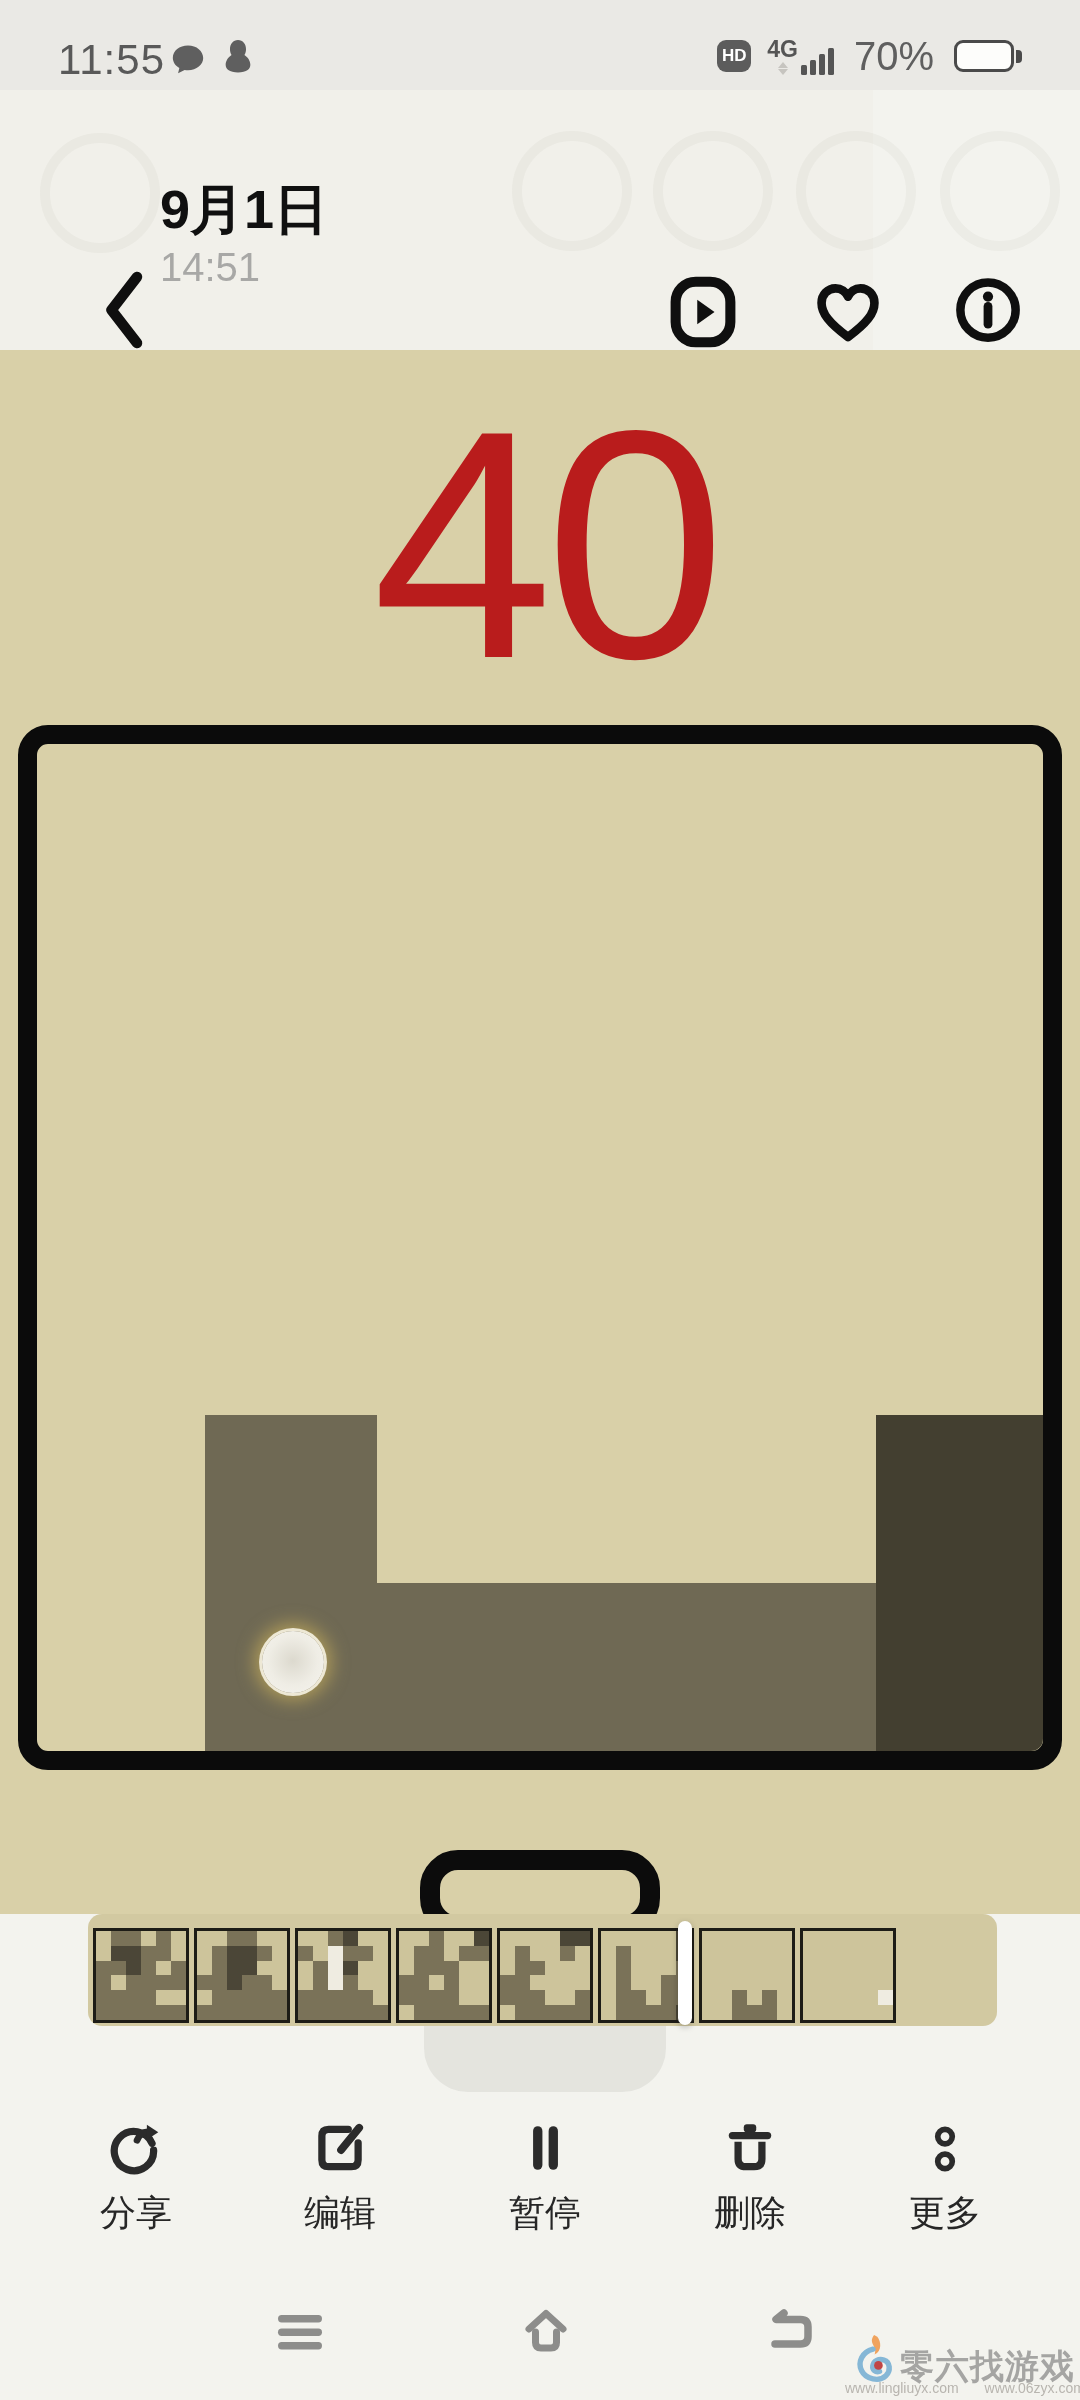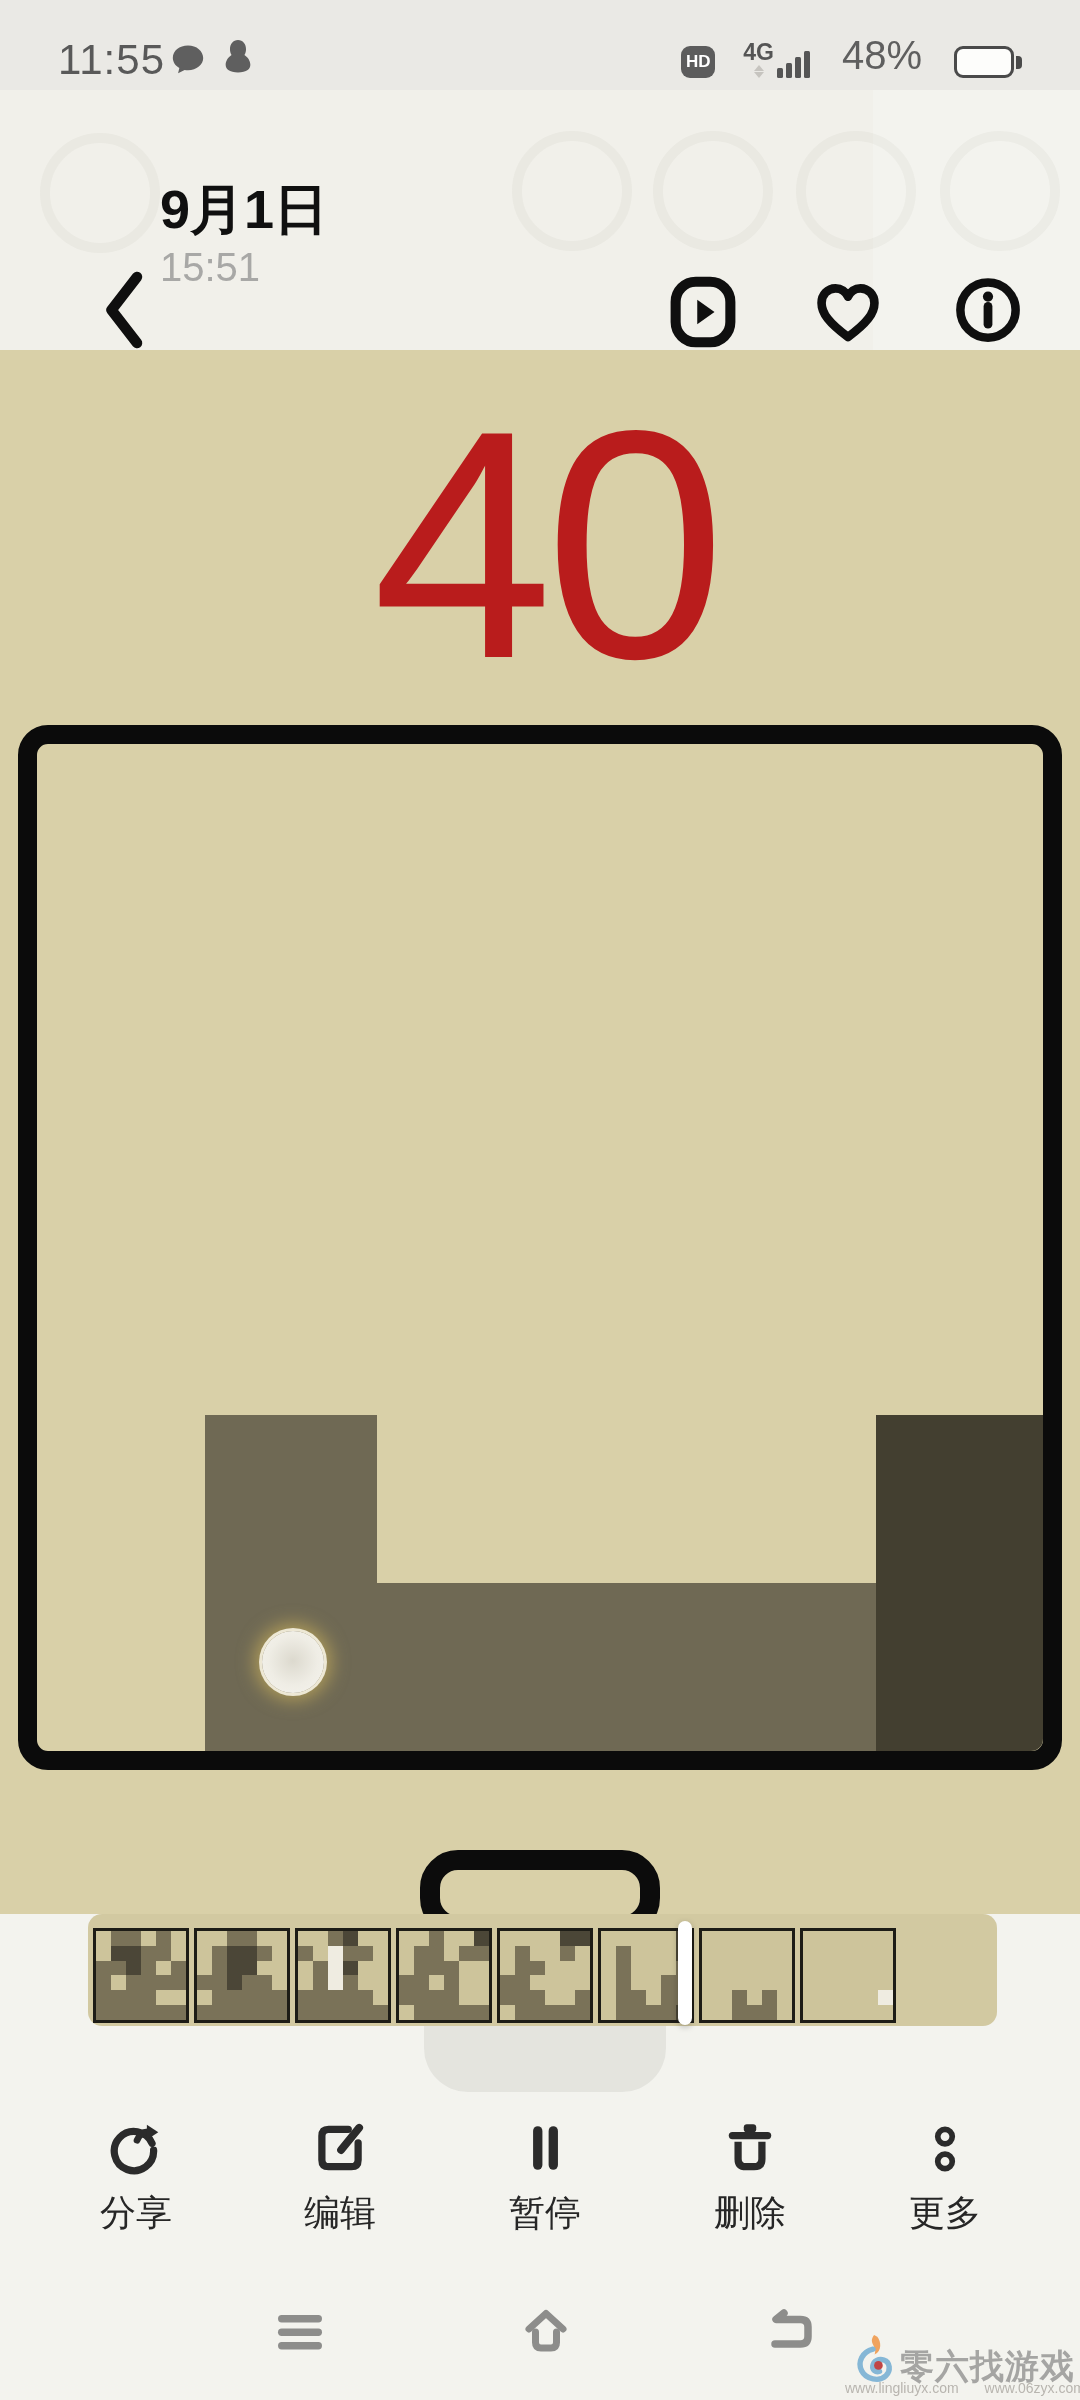--- a/index.html
+++ b/index.html
@@ -4,21 +4,21 @@
 <style>
   html,body{margin:0;padding:0;background:#000;}
   .screen{position:relative;width:1080px;height:2400px;overflow:hidden;
     font-family:"Liberation Sans",sans-serif;background:#f3f3ee;}
 
   
   .statusbar{position:absolute;left:0;top:0;width:1080px;height:90px;background:#eae9e5;}
   .sb-time{position:absolute;left:58px;top:36px;font-size:42px;color:#595959;letter-spacing:1px;text-align:right;}
   .sb-chat{position:absolute;left:170px;top:42px;}
   .sb-qq{position:absolute;left:221px;top:38px;}
-  .sb-right{position:absolute;right:58px;top:34px;display:flex;align-items:flex-end;gap:28px;height:44px;}
+  .sb-right{position:absolute;right:58px;top:34px;display:flex;align-items:center;gap:16px;height:44px;}
   .hd-badge{width:34px;height:32px;border-radius:9px;background:#5c5c5c;color:#fff;
     font-size:17px;font-weight:bold;display:flex;align-items:center;justify-content:center;}
   .net{display:flex;align-items:flex-end;gap:3px;}
   .net-l{display:flex;flex-direction:column;align-items:center;line-height:1;}
   .fourg{font-size:23px;font-weight:bold;color:#555;}
   .updown{display:flex;flex-direction:column;gap:1px;margin-top:1px;}
   .tri-u{width:0;height:0;border-left:5px solid transparent;border-right:5px solid transparent;border-bottom:6px solid #c6c4bf;}
   .tri-d{width:0;height:0;border-left:5px solid transparent;border-right:5px solid transparent;border-top:6px solid #c6c4bf;}
   .bars{display:flex;align-items:flex-end;gap:3px;height:30px;}
   .bars div{width:6px;background:#555;border-radius:1.5px;}
@@ -102,21 +102,21 @@
               <span class="tri-d"></span>
             </span>
         </span>
         <span class="bars">
             <div style="height: 10px;"></div>
             <div style="height: 15px;"></div>
             <div style="height: 21px;"></div>
             <div style="height: 27px;"></div>
           </span>
       </span>
-      <span class="sb-pct">48%</span>
+      <span class="sb-pct">70%</span>
       <span class="battery">
         <span class="bat-body"><span class="bat-fill"></span></span>
           <span class="bat-nub"></span>
       </span>
     </div>
   </div>
 
   <div class="header">
     <div class="ghost" style="left:40px;top:43px;"></div>
     <div class="ghost" style="left:512px;top:41px;"></div>
@@ -124,21 +124,21 @@
     <div class="ghost" style="left:796px;top:41px;"></div>
     <div class="ghost" style="left:940px;top:41px;"></div>
 
     <div class="back-btn">
       <svg width="66" height="90" viewBox="0 0 44 60">
           <path d="M30 8 L13 30 L30 52" fill="none" stroke="#0f0f0f" stroke-width="7" stroke-linecap="round" stroke-linejoin="round" transform="rotate(0)"></path>
         </svg>
     </div>
     <div class="h-titles">
       <div class="h-title">9月1日</div>
-      <div class="h-sub">15:51</div>
+      <div class="h-sub">14:51</div>
     </div>
 
     <div class="h-action" style="left:668px;">
       <svg width="70" height="72" viewBox="0 0 48 50">
         <rect x="5" y="4" width="38" height="42" rx="14" fill="none" stroke="#0f0f0f" stroke-width="7"></rect>
         <path d="M20 16.5 L32 25 L20 33.5 Z" fill="#0f0f0f"></path>
       </svg>
     </div>
     <div class="h-action" style="left:814px;top:190px;">
       <svg width="68" height="64" viewBox="0 0 48 46">

